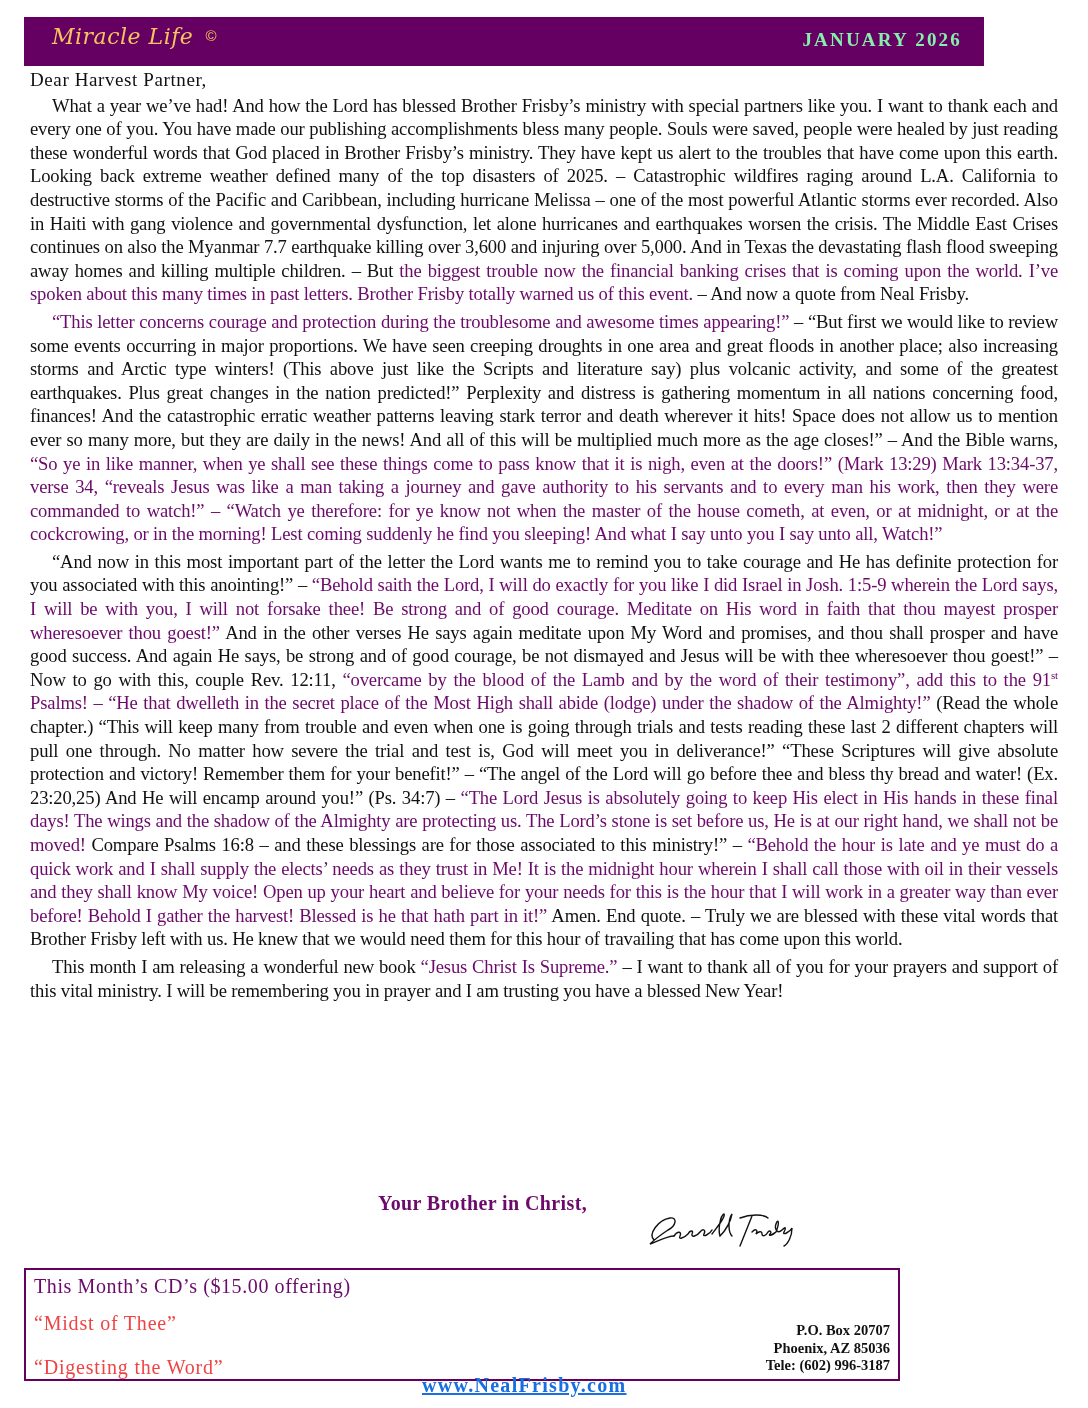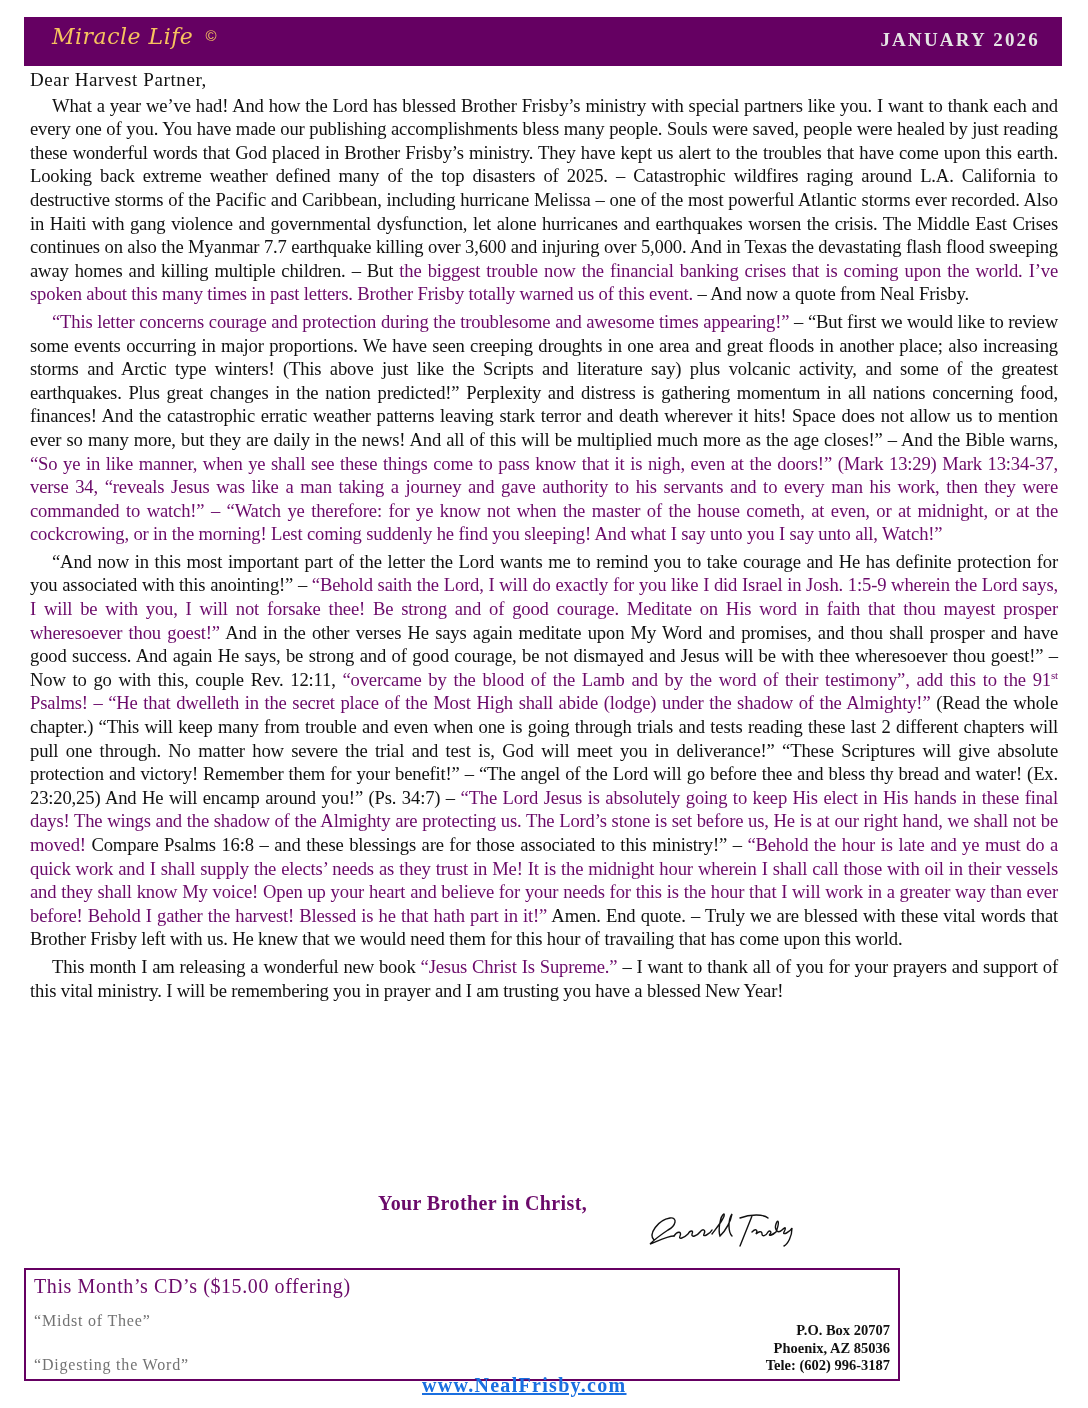--- a/index.html
+++ b/index.html
@@ -6,21 +6,21 @@
     html, body { width: 1088px; height: 1408px; background: #ffffff; }
     body {
       position: relative;
       font-family: "Liberation Serif", "DejaVu Serif", serif;
       color: #111111;
       overflow: hidden;
     }
     .header-bar {
       position: absolute;
       left: 24px; top: 17px;
-      width: 1038px; height: 49px;
+      width: 960px; height: 49px;
       background: #650062;
       display: flex; align-items: center;
     }
     .brand {
       position: absolute; left: 28px; top: 7px;
       font-family: "DejaVu Serif", serif;
       font-style: italic;
       color: #f7c35e;
       font-size: 22px;
       letter-spacing: 0.5px;
@@ -34,21 +34,21 @@
     }
     .org-title {
       position: absolute; left: 330px; top: 10px;
       color: #f3eef3;
       font-size: 24px;
       font-weight: bold;
       letter-spacing: 2.6px;
     }
     .issue-date {
       position: absolute; right: 22px; top: 12px;
-      color: #e5e5e5;
+      color: #86efac;
       font-size: 19px;
       font-weight: bold;
       letter-spacing: 2.2px;
     }
     .letter {
       position: absolute;
       left: 30px; top: 68px;
       width: 1028px;
       font-size: 18.6px;
       line-height: 23.6px;
@@ -88,23 +88,23 @@
       text-decoration: underline;
     }
     .cd-heading {
       position: absolute; left: 8px; top: 5px;
       color: #6b0a6a;
       font-size: 20px;
       letter-spacing: 0.6px;
     }
     .cd-item {
       position: absolute; left: 8px;
-      font-size: 16px;
+      font-size: 20px;
       letter-spacing: 0.8px;
-      color: #737373;
+      color: #ef4444;
     }
     .cd-item.i0 { top: 42px; }
     .cd-item.i1 { top: 86px; }
     .website {
       position: absolute; left: 396px; top: 76px;
       font-size: 20px;
       font-weight: bold;
       color: #1a6fe0;
       text-decoration: underline;
       letter-spacing: 1.3px;

